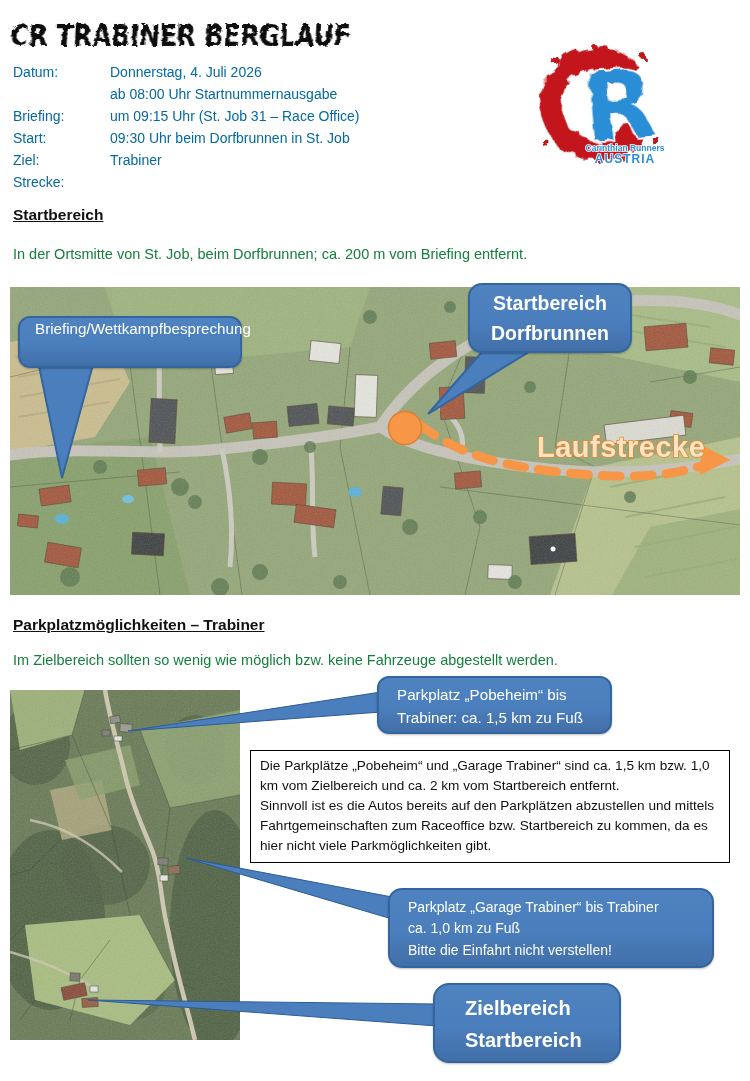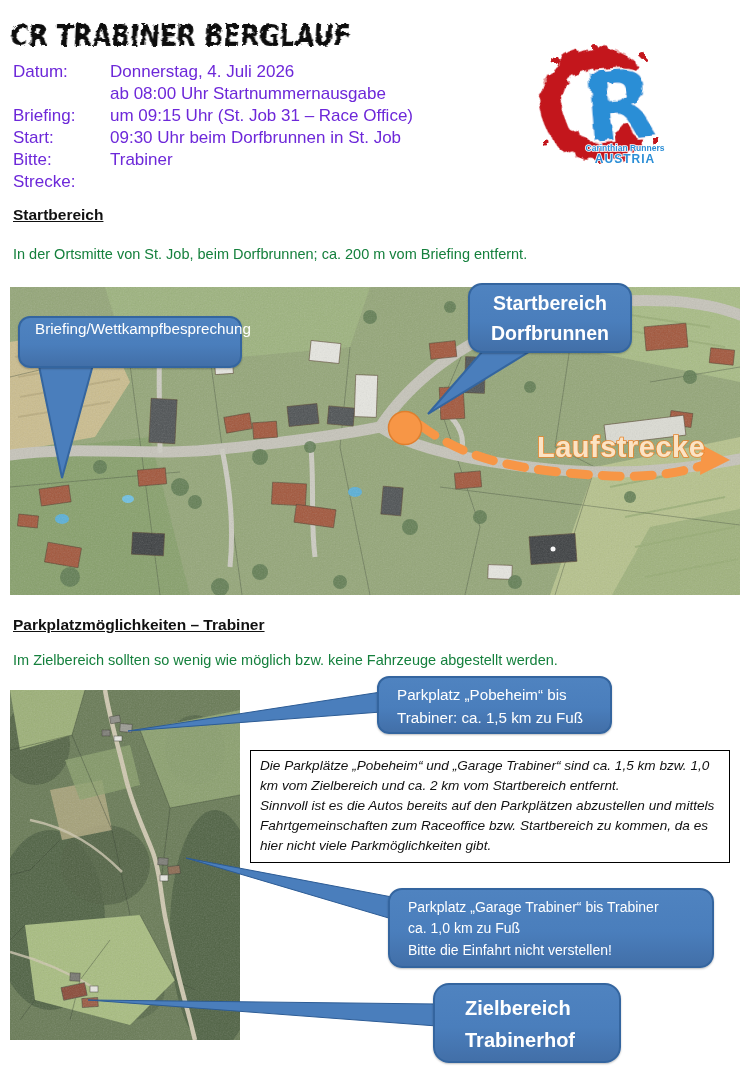--- a/index.html
+++ b/index.html
@@ -2,29 +2,29 @@
 <html><head>
 <meta charset="utf-8">
 <style>
   html,body{margin:0;padding:0;background:#e9e9e9;}
   .page{position:relative;width:750px;height:1081px;background:#ffffff;margin:0 auto;
         font-family:"Liberation Sans",sans-serif;color:#1f1f1f;overflow:hidden;}
   .abs{position:absolute;}
   .pre{white-space:pre-line;}
   .heading{font-weight:bold;font-size:15.5px;text-decoration:underline;color:#111;}
   .body-text{font-size:14.5px;color:#15803d;}
-  .info-grid{display:grid;grid-template-columns:97px auto;font-size:17px;line-height:22px;color:#6d28d9;}
+  .info-grid{display:grid;grid-template-columns:97px auto;font-size:14px;line-height:22px;color:#0369a1;}
   .callout{background:linear-gradient(180deg,#4f83c0 0%,#4a7ebc 55%,#426fa8 100%);
            border:2.5px solid #34659f;border-radius:12px;color:#ffffff;
            position:absolute;box-sizing:border-box;box-shadow:0 1px 2px rgba(0,0,0,.25);}
   .callout-text{font-size:15.2px;line-height:1.5;}
   .map-frame{position:absolute;overflow:visible;}
   svg{display:block;}
   .infobox{position:absolute;background:#ffffff;border:1.8px solid #000;box-sizing:border-box;
-           font-size:13.6px;line-height:1.48;color:#111;padding:5px 9px;font-style:italic;}
+           font-size:13.6px;line-height:1.48;color:#111;padding:5px 9px;}
 </style>
 </head>
 <body>
 
 <div class="page">
 
   <svg class="abs" style="left:10px;top:8px" width="430" height="50" viewBox="0 0 430 50">
     <defs>
       <filter id="grungeTitle" x="-10%" y="-20%" width="120%" height="150%">
         <feTurbulence type="fractalNoise" baseFrequency="0.18" numOctaves="2" seed="7" result="n"></feTurbulence>
@@ -64,21 +64,21 @@
 
   <div class="abs info-grid" style="left:13px;top:61px;width:500px">
     <div>Datum:</div>
     <div>Donnerstag, 4. Juli 2026</div>
     <div></div>
     <div>ab 08:00 Uhr Startnummernausgabe</div>
     <div>Briefing:</div>
     <div>um 09:15 Uhr (St. Job 31 – Race Office)</div>
     <div>Start:</div>
     <div>09:30 Uhr beim Dorfbrunnen in St. Job</div>
-    <div>Bitte:</div>
+    <div>Ziel:</div>
     <div>Trabiner</div>
     <div>Strecke:</div>
   </div>
 
   <div class="abs heading" style="left:13px;top:206px">Startbereich</div>
   <div class="abs body-text" style="left:13px;top:246px;width:620px">In der Ortsmitte von St. Job, beim Dorfbrunnen; ca. 200 m vom Briefing entfernt.</div>
 
   <div class="map-frame" style="left:10px;top:287px;width:730px;height:308px">
     <svg width="730" height="308" viewBox="0 0 730 308">
       <defs>
@@ -279,16 +279,16 @@
     <div class="infobox pre" style="left:250px;top:74px;width:480px;height:113px">Die Parkplätze „Pobeheim“ und „Garage Trabiner“ sind ca. 1,5 km bzw. 1,0 km vom Zielbereich und ca. 2 km vom Startbereich entfernt.
 Sinnvoll ist es die Autos bereits auf den Parkplätzen abzustellen und mittels Fahrtgemeinschaften zum Raceoffice bzw. Startbereich zu kommen, da es hier nicht viele Parkmöglichkeiten gibt.</div>
 
     <div class="callout pre" style="left:388px;top:212px;width:326px;height:80px;padding:7px 4px 0 18px;
          font-size:14px;line-height:1.52;border-radius:14px">Parkplatz „Garage Trabiner“ bis Trabiner
 ca. 1,0 km zu Fuß
 Bitte die Einfahrt nicht verstellen!</div>
 
     <div class="callout pre" style="left:433px;top:307px;width:188px;height:80px;font-weight:bold;
          font-size:20px;line-height:1.6;padding:7px 0 0 30px;border-radius:16px">Zielbereich
-Trabinerhof</div>
+Startbereich</div>
   </div>
 
 </div>
 
 </body></html>

